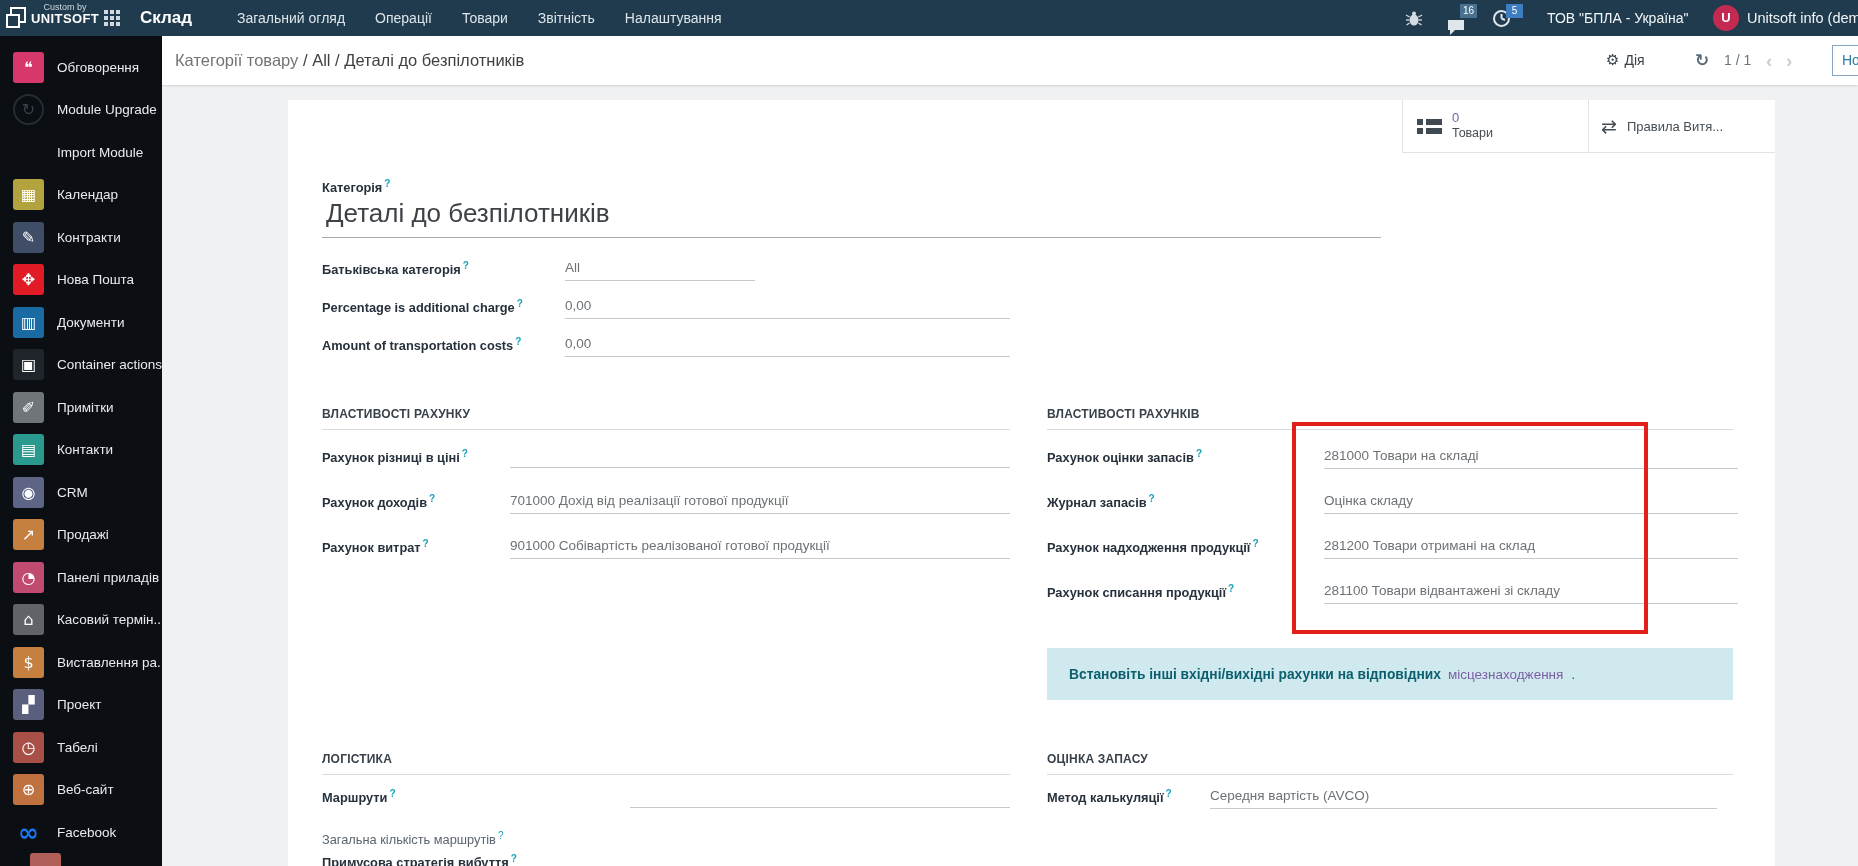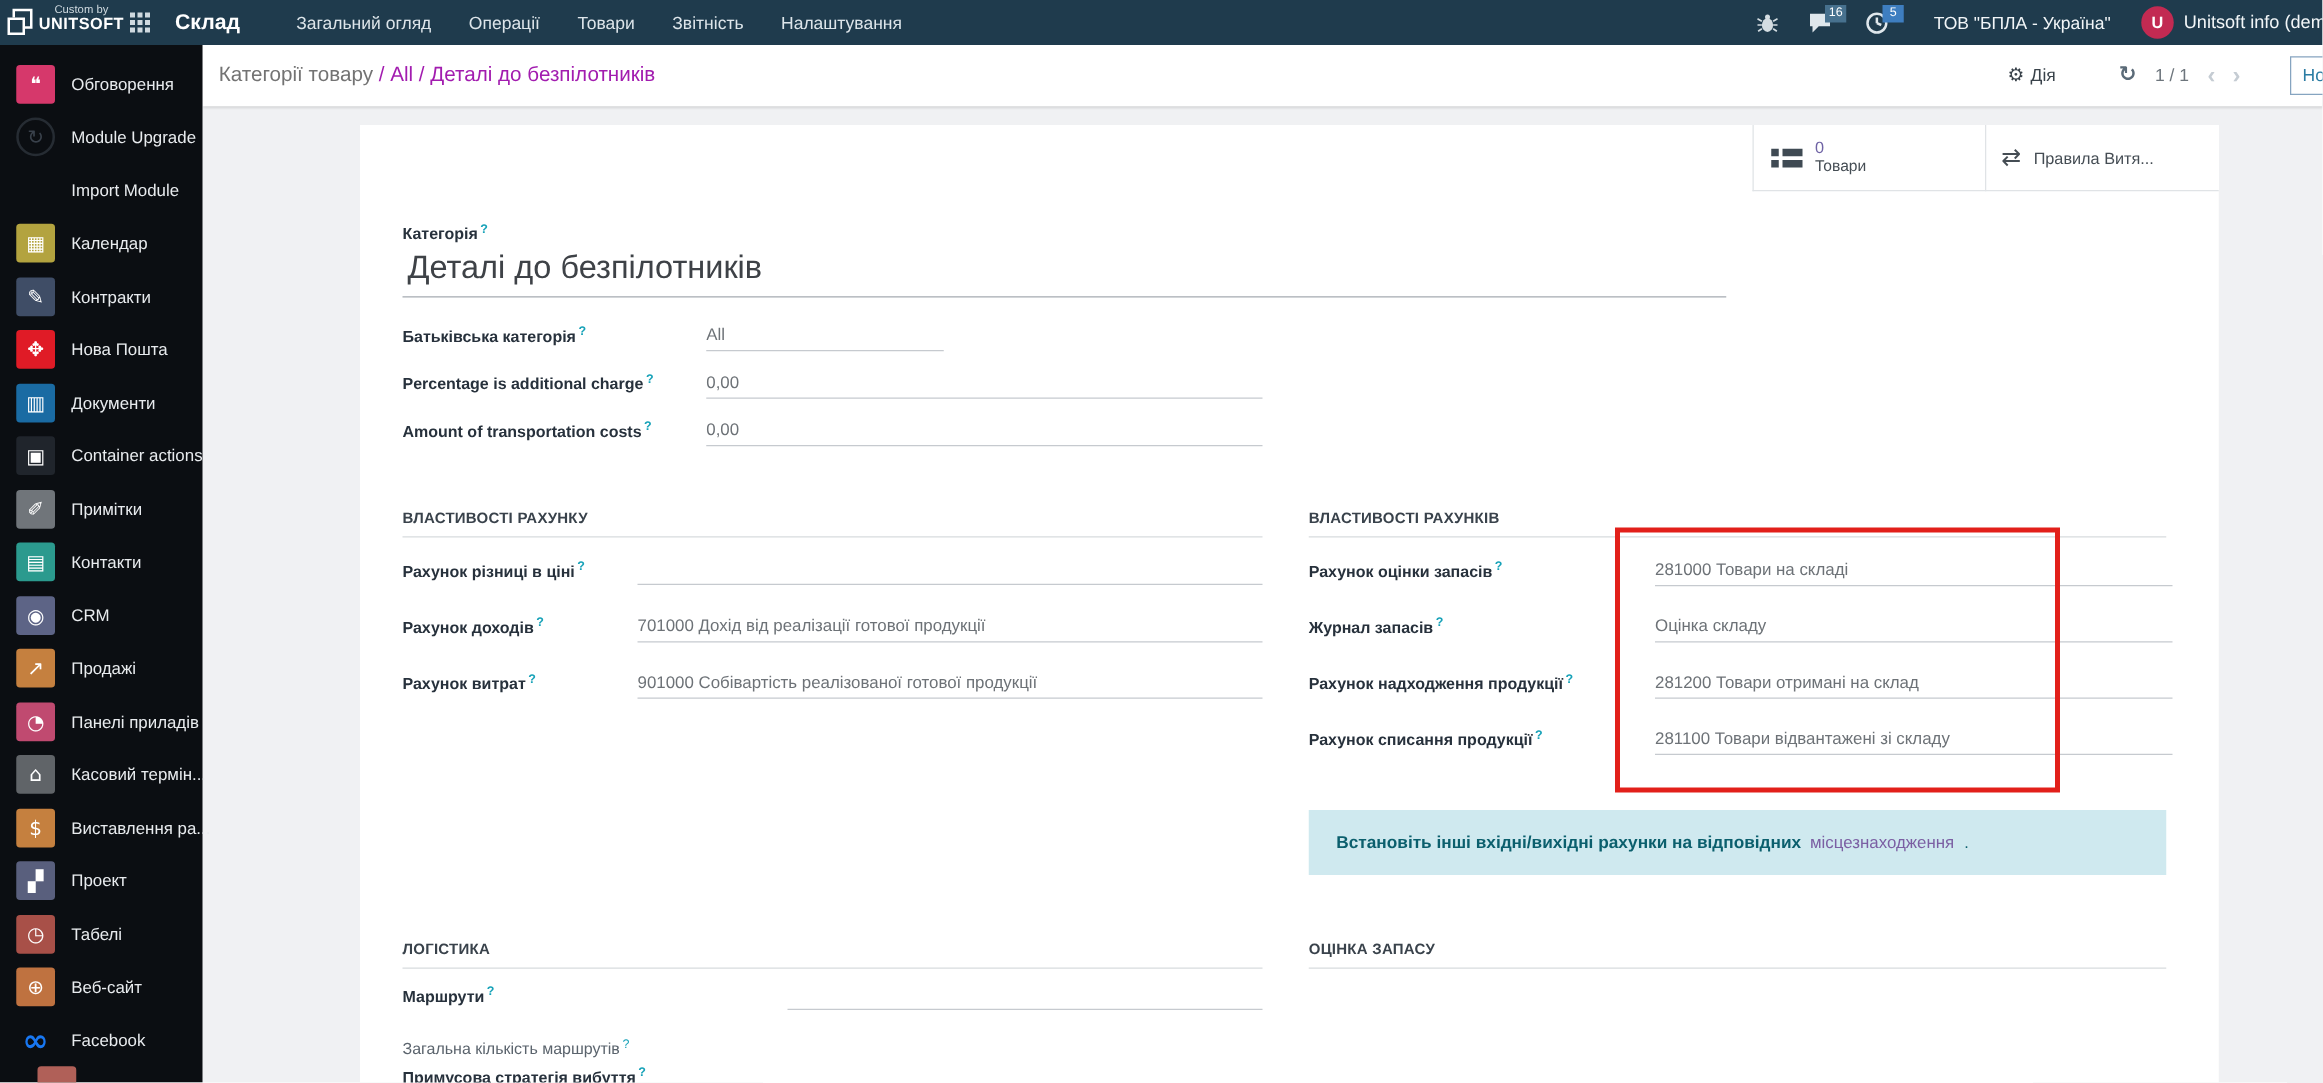--- a/index.html
+++ b/index.html
@@ -13,42 +13,42 @@
   .logo-sq:before { content:""; position:absolute; left:-6px; top:5px; width:10px; height:10px; border:2px solid #fff; background:#1f3b4d; }
   .logo-txt { display:flex; flex-direction:column; line-height:1.05; }
   .logo-txt .l1 { font-size:9px; color:#cfd9df; align-self:center; }
   .logo-txt .l2 { font-size:13px; font-weight:bold; color:#fff; letter-spacing:.4px; }
   .grid-icon { position:absolute; left:104px; top:10px; width:17px; height:16px; display:grid; grid-template-columns:repeat(3,4px); grid-template-rows:repeat(3,4px); gap:2px; cursor:pointer; }
   .grid-icon span { background:#cfd9df; width:4px; height:4px; }
   .app-title { position:absolute; left:140px; top:0; line-height:36px; font-size:17px; font-weight:600; color:#fff; }
   #topnav { position:absolute; left:237px; top:0; height:36px; display:flex; gap:30px; }
   #topnav .nav-item { line-height:36px; font-size:14px; color:#dde5ea; cursor:pointer; }
   .tb-ico { position:absolute; top:0; height:36px; display:flex; align-items:center; }
-  .tb-bug { left:1405px; } .tb-chat { left:1446px; } .tb-clock { left:1492px; }
+  .tb-bug { left:1405px; } .tb-chat { left:1446px;align-items:flex-end; } .tb-clock { left:1492px; }
   .tb-badge { position:absolute; top:4px; left:14px; min-width:17px; height:14px; padding:0 3px; font-size:10px; line-height:14px; text-align:center; color:#fff; }
   .badge-chat { background:#47718e; }
   .badge-clock { background:#3e7ec0; }
   .tb-company { position:absolute; left:1547px; top:0; line-height:36px; font-size:14px; color:#f2f6f8; }
   .tb-avatar { position:absolute; left:1713px; top:5px; width:26px; height:26px; border-radius:50%; background:#c22a52; color:#fff; font-size:13px; font-weight:bold; text-align:center; line-height:26px; }
   .tb-user { position:absolute; left:1747px; top:0; line-height:36px; font-size:14.5px; color:#f2f6f8; white-space:nowrap; }
 
   
   #sidebar { position:absolute; left:0; top:36px; width:162px; height:830px; background:#0b0e12; z-index:20; padding-top:10px; }
   .sb-item { height:42.5px; display:flex; align-items:center; gap:13px; padding-left:13px; cursor:pointer; }
   .sb-icon { flex:0 0 31px; width:31px; height:31px; border-radius:3px; color:#fff; font-size:16px; line-height:31px; text-align:center; font-family:"DejaVu Sans",sans-serif; }
   .sb-label { font-size:13.5px; color:#e8ebee; white-space:nowrap; }
   .icon-circle { border:2px solid #262c33; border-radius:50%; color:#39414b !important; line-height:27px; }
   .icon-fb { font-size:25px !important; font-weight:bold; color:#1877f2 !important; }
   .sb-partial { position:absolute; left:30px; top:817px; width:31px; height:31px; border-radius:3px; }
 
   
   #crumbbar { position:absolute; left:162px; top:36px; width:1696px; height:49px; background:#fff; box-shadow:0 1px 2px rgba(0,0,0,.12); z-index:10; }
   .crumbs { position:absolute; left:13px; top:0; line-height:49px; font-size:16.5px; white-space:nowrap; }
   .crumb-link { color:#737373; cursor:pointer; }
-  .crumb-rest { color:#a21caf; }
+  .crumb-rest { color:#404040; }
   .cp-action { position:absolute; left:1444px; top:0; line-height:49px; font-size:14px; color:#39424a; cursor:pointer; }
   .cp-action .gear { font-size:15px; margin-right:5px; font-family:"DejaVu Sans",sans-serif; }
   .cp-refresh { position:absolute; left:1533px; top:0; line-height:49px; font-size:17px; font-weight:bold; color:#5b6b78; cursor:pointer; font-family:"DejaVu Sans",sans-serif; }
   .cp-pager { position:absolute; left:1562px; top:0; line-height:49px; font-size:14px; color:#6d757c; }
   .cp-prev { position:absolute; left:1604px; } .cp-next { position:absolute; left:1624px; }
   .chev { top:0; line-height:49px; font-size:19px; font-weight:bold; color:#c5ccd3; cursor:pointer; }
   .cp-new { position:absolute; left:1670px; top:9px; width:60px; height:31px; background:#fff; border:1px solid #86a4c0; color:#2b7ca3; font-size:14px; padding-left:9px; line-height:29px; cursor:pointer; }
 
   
   #sheet { position:absolute; left:288px; top:100px; width:1487px; height:766px; background:#fff; }
@@ -345,15 +345,19 @@
       <span class="fvalue"></span>
     </div>
     <div class="frow logr2">
       <span class="flabel muted"><span>Загальна кількість маршрутів</span><sup class="help">?</sup></span>
     </div>
     <div class="frow logr3">
       <span class="flabel"><span>Примусова стратегія вибуття</span><sup class="help">?</sup></span>
     </div>
 
     <div class="sec-head" id="sec-val">ОЦІНКА ЗАПАСУ</div>
+    <div class="frow valr valr1">
+      <span class="flabel"><span>Метод калькуляції</span><sup class="help">?</sup></span>
+      <span class="fvalue">Середня вартість (AVCO)</span>
+    </div>
 
   </div>
 </div>
 
 </body></html>

